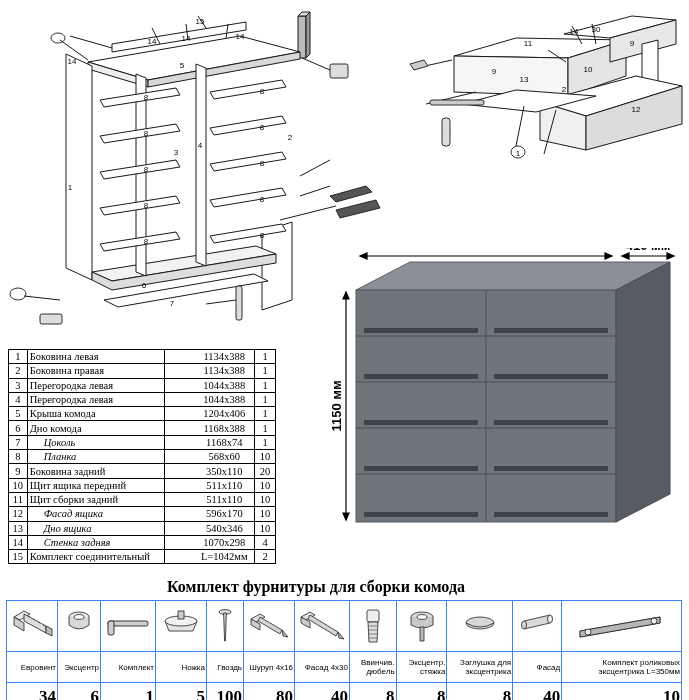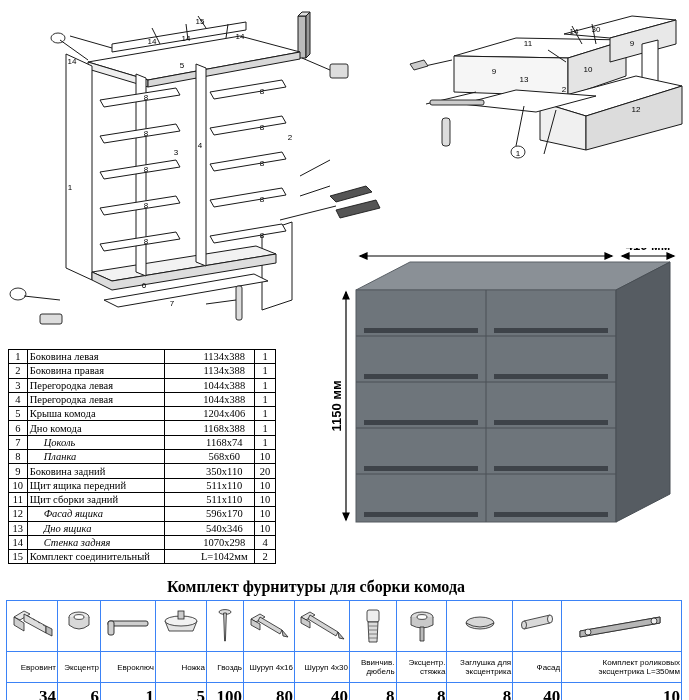--- a/index.html
+++ b/index.html
@@ -436,25 +436,25 @@
                 <path d="M6 26 l0 6 l80 -14 l0 -6 z" fill="#b6b6b6"></path>
           <circle cx="14" cy="27" r="3" fill="#eee"></circle>
                 <circle cx="80" cy="16" r="3" fill="#eee"></circle>
               </g>
             </svg>
       </td>
     </tr>
     <tr class="names">
       <td>Евровинт</td>
       <td>Эксцентр</td>
-      <td>Евроключ</td>
+      <td>Комплект</td>
       <td>Ножка</td>
       <td>Гвоздь</td>
       <td>Шуруп 4х16</td>
-      <td>Шуруп 4х30</td>
+      <td>Фасад 4х30</td>
       <td>Ввинчив. дюбель</td>
       <td>Эксцентр. стяжка</td>
       <td>Заглушка для эксцентрика</td>
       <td>Фасад</td>
       <td>Комплект роликовых эксцентрика L=350мм</td>
     </tr>
     <tr class="counts">
       <td>34</td>
       <td>6</td>
       <td>1</td>

